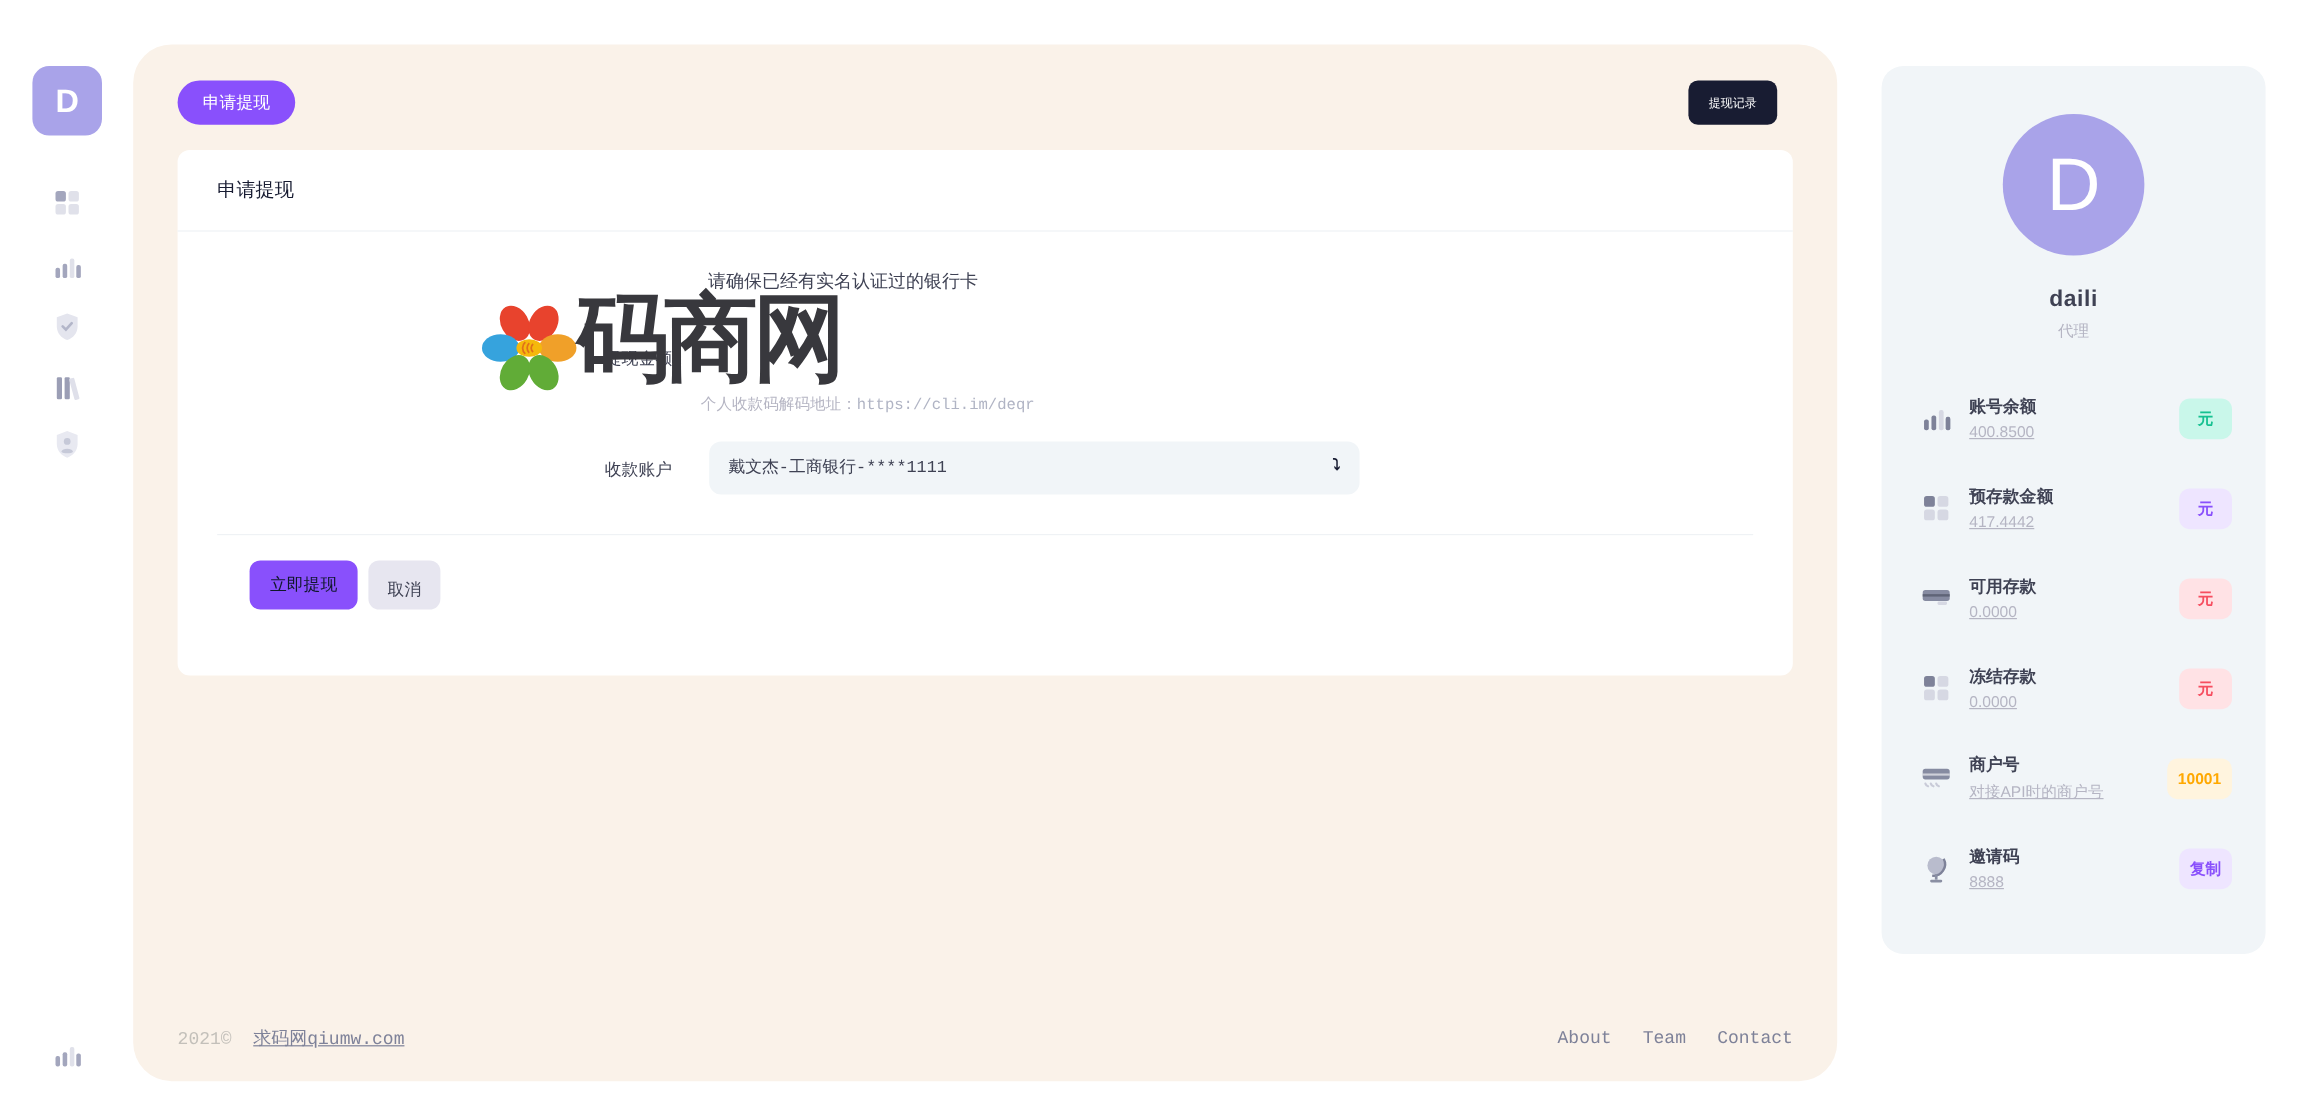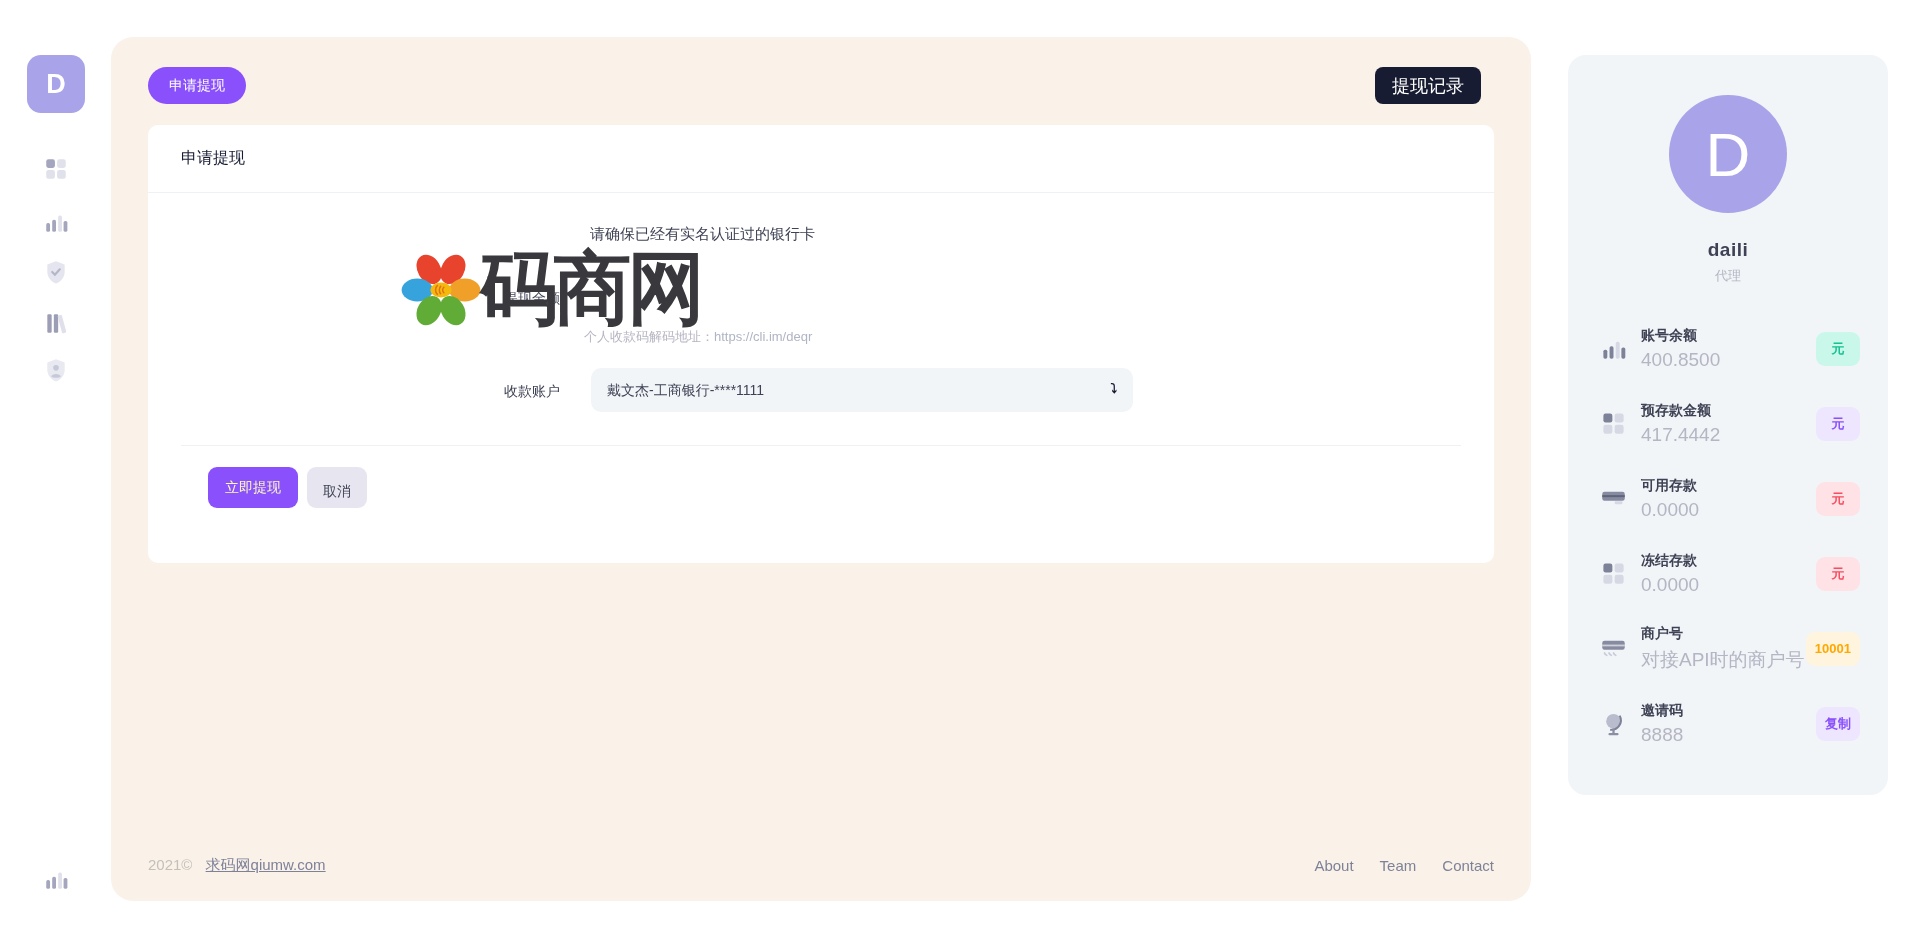--- a/index.html
+++ b/index.html
@@ -8,27 +8,27 @@
 
   
   .rail { position:absolute; left:0; top:0; width:111px; height:931px; background:#ffffff; }
   .rail-logo { position:absolute; left:27px; top:55px; width:58px; height:58px; border-radius:14px;
                background:#a9a3e9; color:#fff; font-size:27px; font-weight:bold;
                display:flex; align-items:center; justify-content:center; }
   .rail-icon { position:absolute; left:43px; width:26px; height:26px; }
 
   
   .main-panel { position:absolute; left:111px; top:37px; width:1420px; height:864px;
-                background:#faf2e9; border-radius:22px; }
+                background:#faf2e9; border-radius:32px;font-family:Liberation Mono, monospace; }
 
   .apply-btn { position:absolute; left:37px; top:30px; height:37px; padding:0 21px; border:none;
                border-radius:19px; background:#8950fc; color:#fff; font-size:14px; cursor:pointer;
                font-family:inherit; }
   .records-btn { position:absolute; right:50px; top:30px; height:37px; padding:0 17px; border:none;
-                 border-radius:8px; background:#181c32; color:#fff; font-size:18px; cursor:pointer;
+                 border-radius:8px; background:#181c32; color:#fff; font-size:10px; cursor:pointer;
                  font-family:inherit; }
 
   .card { position:absolute; left:37px; top:88px; width:1346px; height:438px; background:#ffffff;
           border-radius:10px; }
   .card-header { height:68px; border-bottom:1px solid #eff2f5; display:flex; align-items:center;
                  padding-left:33px; font-size:16px; color:#181c32; font-weight:500; }
   .notice { position:absolute; left:442px; top:100px; font-size:15px; color:#3f4254; }
 
   .field-label { position:absolute; left:300px; width:112px; text-align:right; font-size:14px;
                  color:#3f4254; }
@@ -45,21 +45,21 @@
   .select-wrap { position:absolute; left:422px; top:243px; width:563px; height:44px;padding-left:21px; }
   .select { width:100%; height:100%; background:#f1f5f8; border:none; border-radius:10px;
             padding:0 40px 0 16px; font-size:14px; color:#3f4254; appearance:none;
             -webkit-appearance:none; font-family:inherit; cursor:pointer; }
   .select-chevron { position:absolute; right:16px; top:13px; pointer-events:none; color:#181c32;
                     font-size:13px; font-weight:bold; }
 
   .form-divider { position:absolute; left:33px; right:33px; top:320px; height:1px; background:#eff2f5; }
 
   .submit-btn { position:absolute; left:60px; top:342px; height:41px; padding:0 17px; border:none;
-                border-radius:9px; background:#8950fc; color:#fef9c3; font-size:14px; cursor:pointer;
+                border-radius:9px; background:#8950fc; color:#0f172a; font-size:14px; cursor:pointer;
                 font-family:inherit; }
   .cancel-btn { position:absolute; left:159px; top:342px; height:41px; padding:16px 16px; border:none;
                 border-radius:9px; background:#e7e6f0; color:#3f4254; font-size:14px; cursor:pointer;
                 font-family:inherit; }
 
   
   .watermark { position:absolute; left:289px; top:212px; z-index:5; display:flex; align-items:flex-start;
                pointer-events:none; }
   .wm-text { font-size:80px; line-height:80px; font-weight:800; color:#38383d; margin-left:-2px;
              letter-spacing:-4px; transform:scaleX(0.97); transform-origin:left; white-space:nowrap; }
@@ -80,21 +80,21 @@
             margin:40px auto 0 auto; }
   .profile-name { text-align:center; margin-top:26px; font-size:19px; font-weight:bold; color:#3f4254;
                   letter-spacing:0.5px; }
   .profile-role { text-align:center; margin-top:6px; font-size:13px; color:#b5b5c3; }
 
   .stat-list { margin-top:26px; }
   .stat-item { height:75px; display:flex; align-items:center; padding:0 28px 0 32px; }
   .stat-icon { width:27px; height:27px; flex:0 0 27px; }
   .stat-texts { flex:1; margin-left:14px; }
   .stat-label { font-size:14px; font-weight:bold; color:#3f4254; }
-  .stat-value { font-size:19px; color:#b5b5c3; margin-top:4px; }
+  .stat-value { font-size:13px; color:#b5b5c3; margin-top:4px;text-decoration:underline; }
   .badge { min-width:44px; height:34px; border-radius:9px; display:flex; align-items:center;
            justify-content:center; font-size:13px; font-weight:bold; padding:0 9px; cursor:default; }
   .badge-teal   { background:#c9f7ea; color:#17c191; }
   .badge-purple { background:#eee5ff; color:#8950fc; }
   .badge-red    { background:#ffe2e5; color:#f64e60; }
   .badge-orange { background:#fff4de; color:#ffa800; }
   .badge-copy   { cursor:pointer; }
 </style>
 </head>
 <body>

